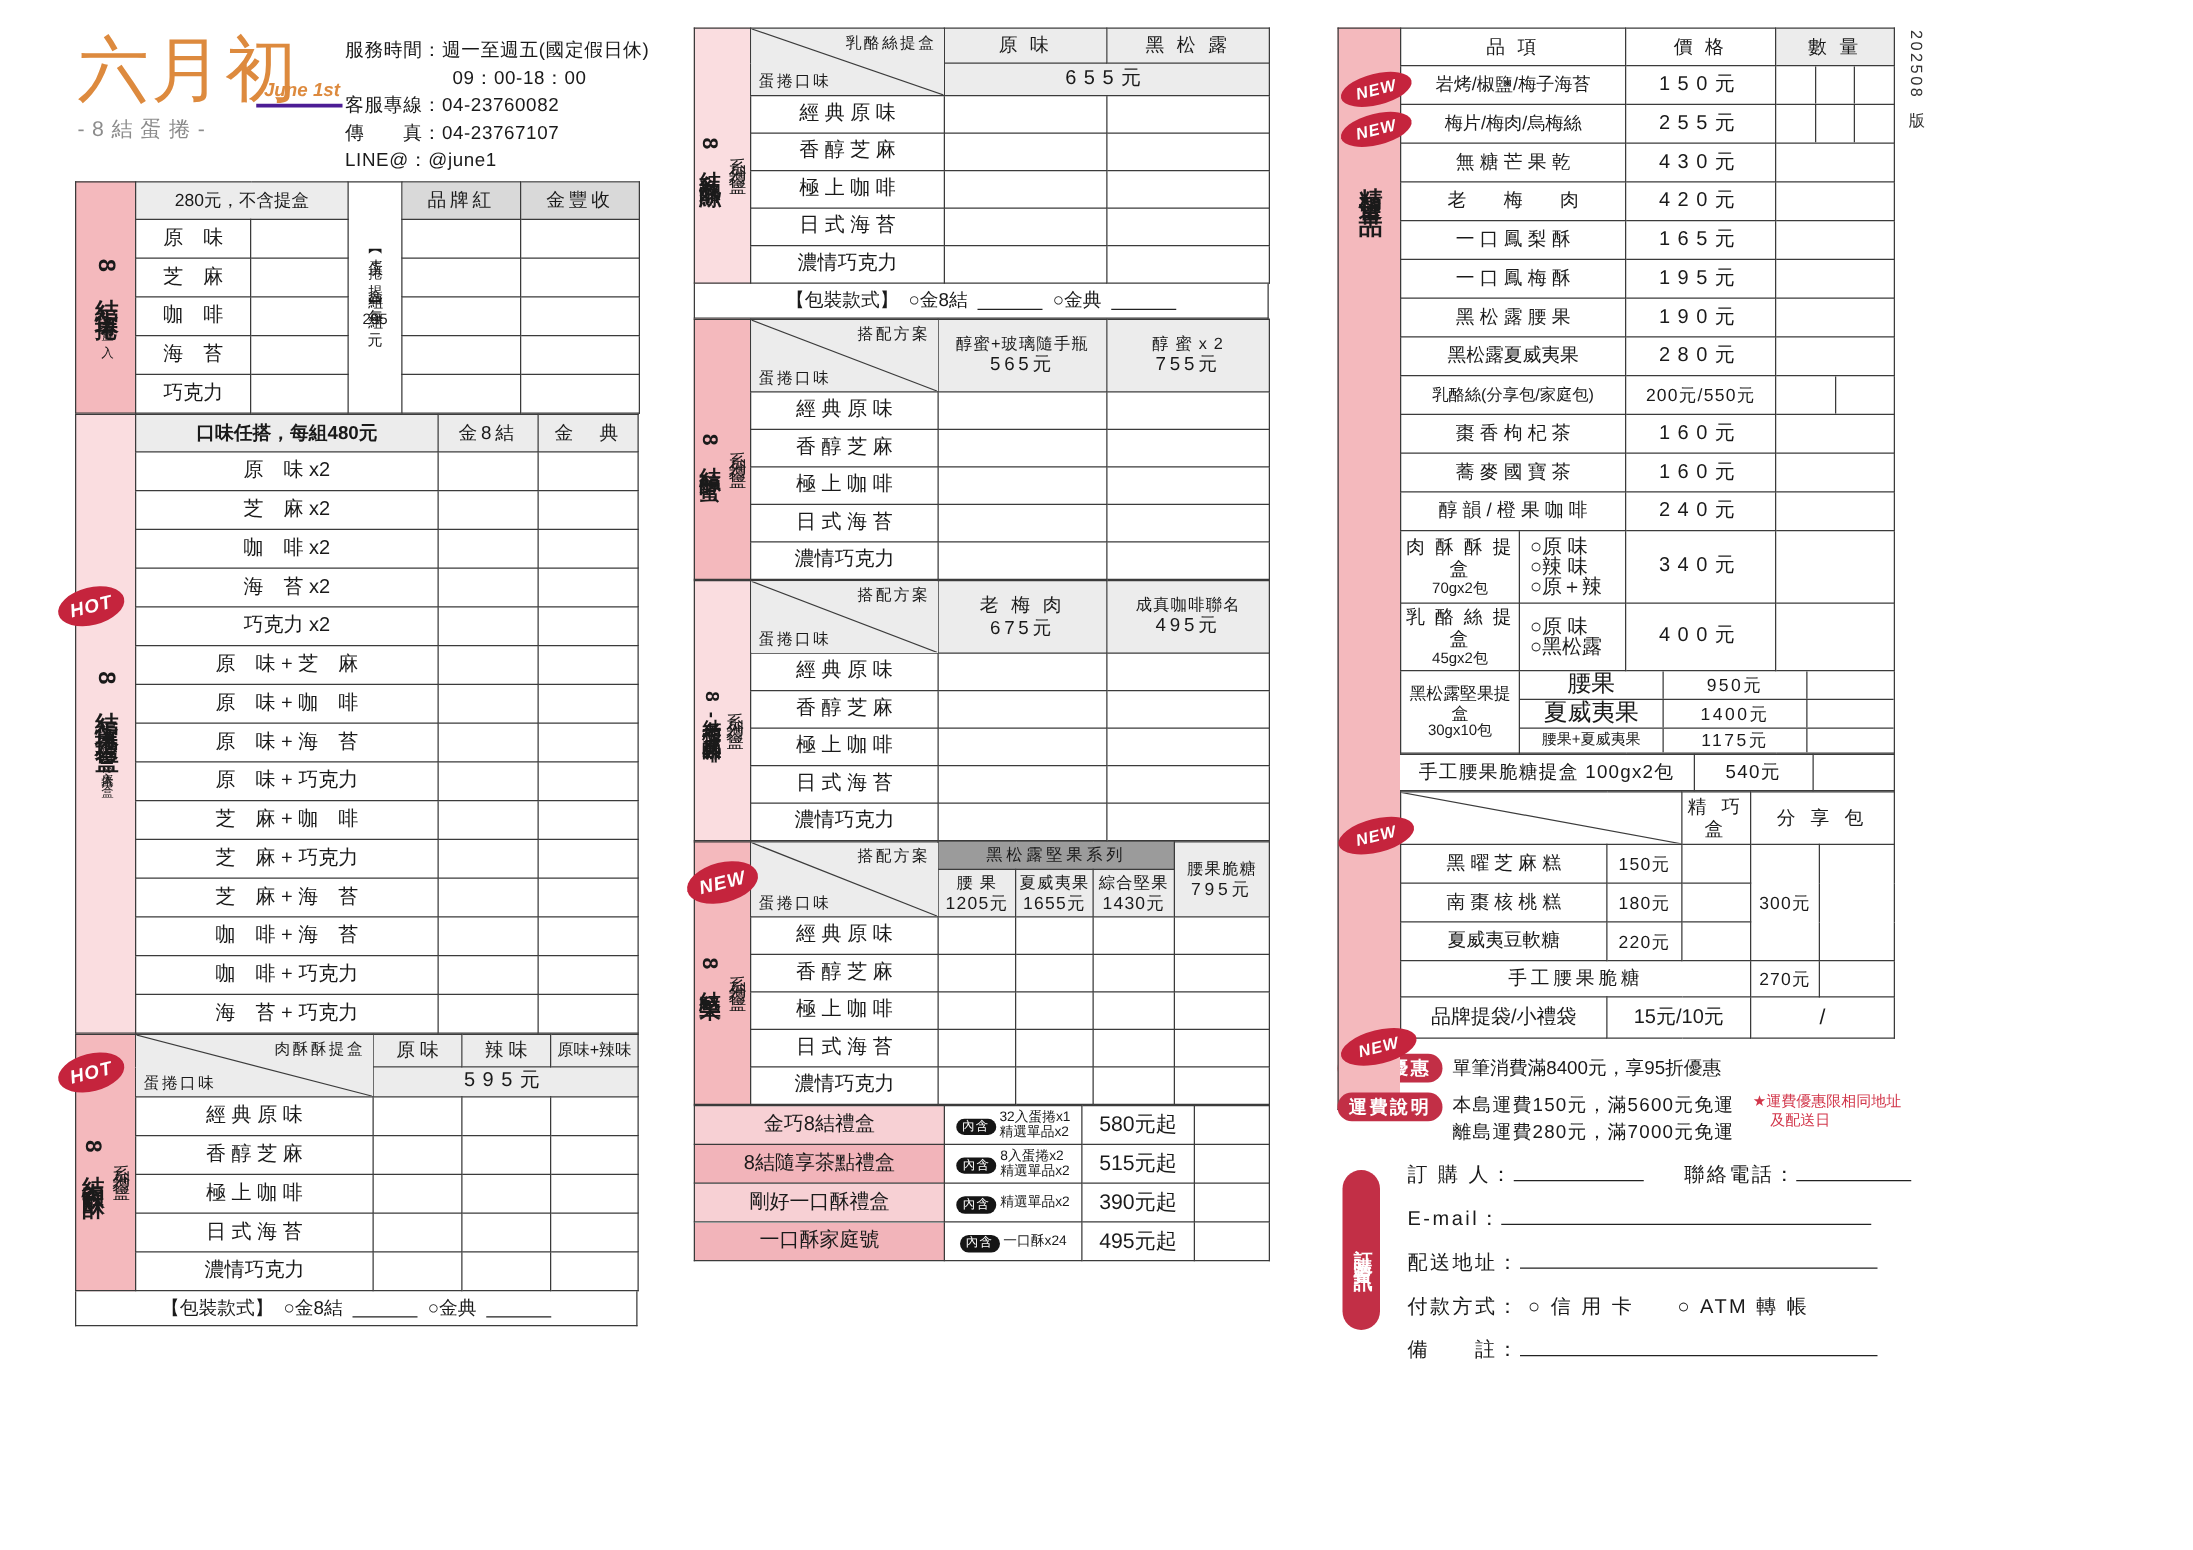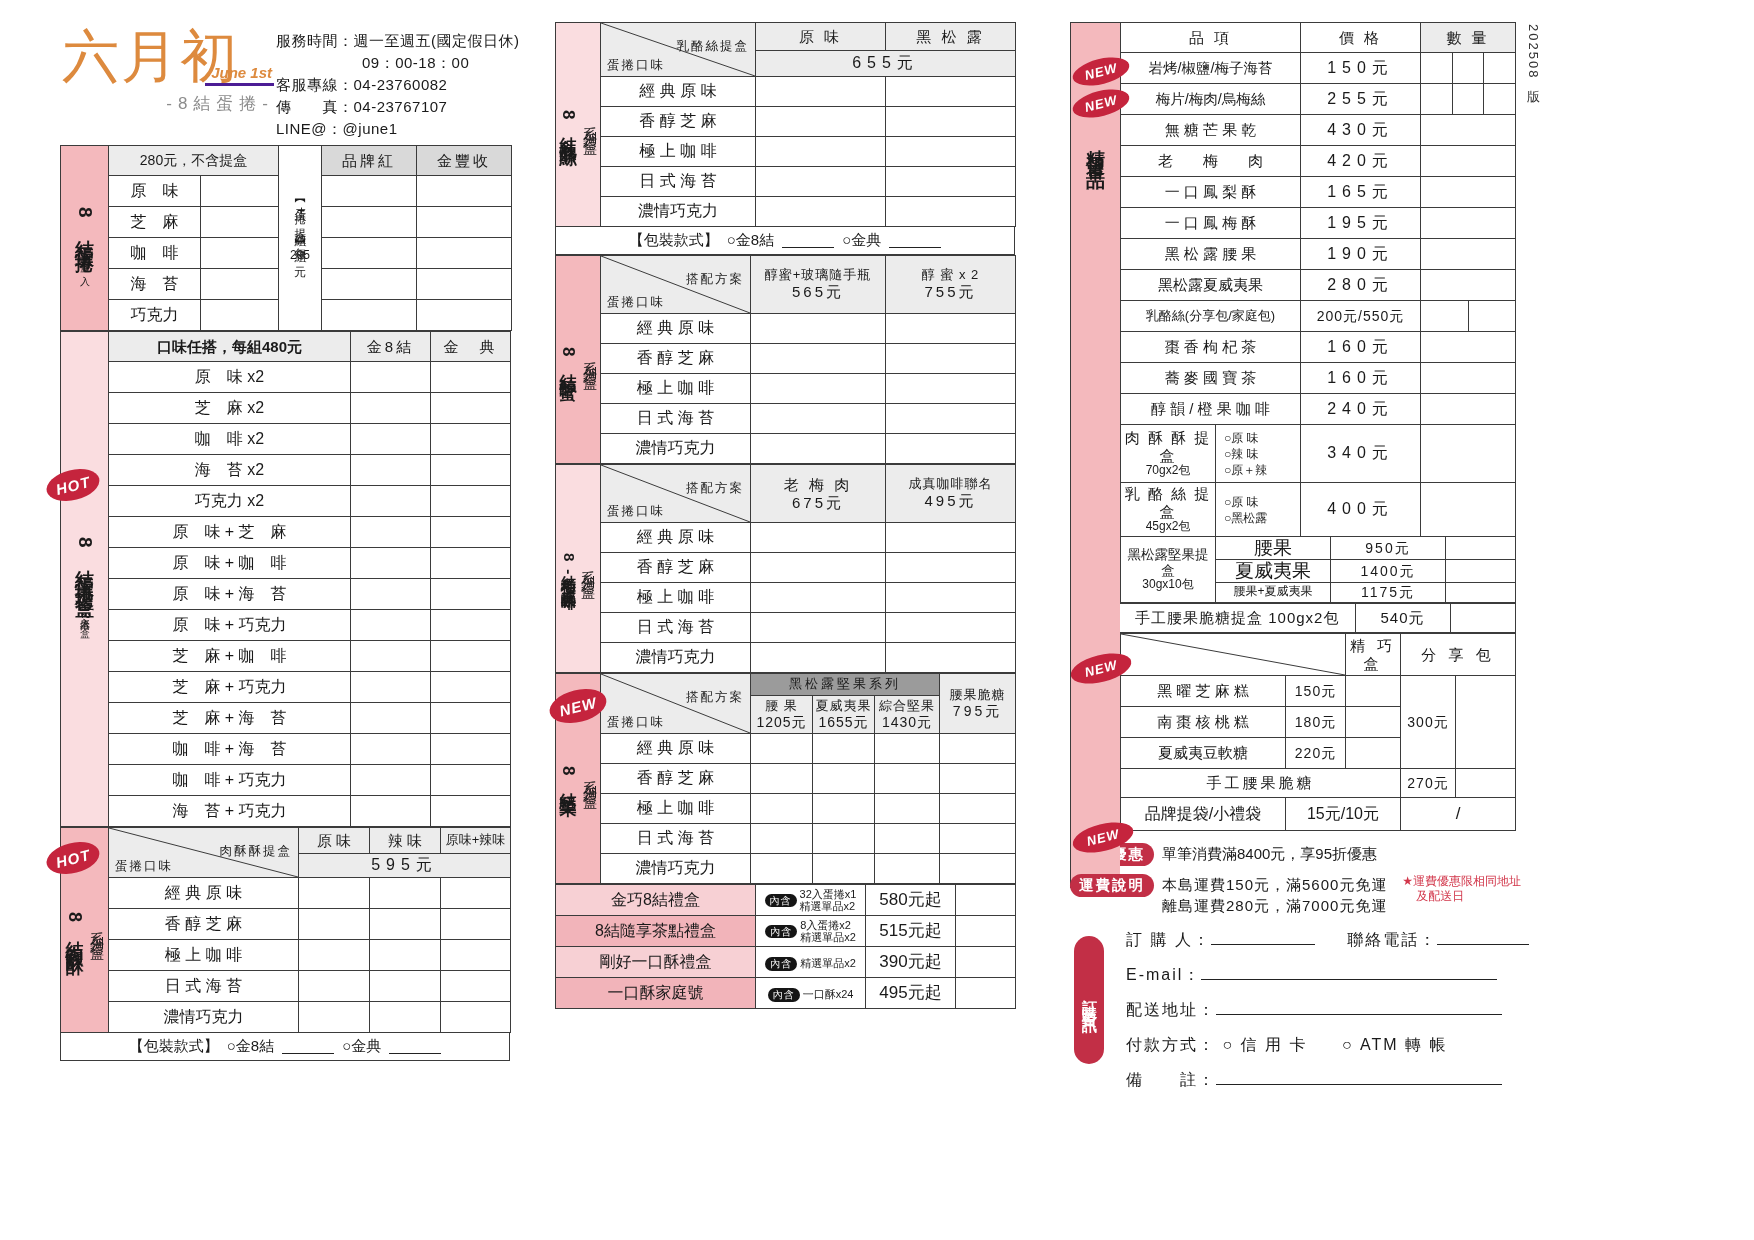--- a/index.html
+++ b/index.html
@@ -20,21 +20,21 @@
 .v{writing-mode:vertical-rl;letter-spacing:4px}
 .ttl{font-size:19px;font-weight:bold;letter-spacing:7px}
 .sub{font-size:14px;letter-spacing:5px}
 .tiny{font-size:10px;letter-spacing:1px}
 .stub2{flex-direction:row;gap:2px}
 .lbl{font-size:16px}
 .sp{letter-spacing:6px;font-size:16px}
 .sps{letter-spacing:1px;font-size:14px}
 .diag{position:relative}
 .diag svg{position:absolute;left:0;top:0;width:100%;height:100%;display:block}
-.dt{position:absolute;top:16px;right:6px;font-size:12.5px;letter-spacing:2px}
+.dt{position:absolute;top:4px;right:6px;font-size:12.5px;letter-spacing:2px}
 .db{position:absolute;bottom:4px;left:6px;font-size:12.5px;letter-spacing:2px}
 .combo{flex:0 0 42px;border-top:1px solid #3b3b3b;border-bottom:1px solid #3b3b3b;display:flex;
   flex-direction:column;align-items:center;justify-content:center;gap:2px;font-size:12px}
 .pkg{height:28px;border:1px solid #3b3b3b;border-top:none;display:flex;align-items:center;
   justify-content:center;gap:8px;font-size:15px}
 .bl{display:inline-block;border-bottom:1.5px solid #222;height:15px}
 .cn{font-size:13px;letter-spacing:1px}.cp{font-size:15px;letter-spacing:3px}
 .oval{position:absolute;background:#c5243d;color:#fff;font-weight:bold;font-style:italic;
   border-radius:50%;display:flex;align-items:center;justify-content:center;
   transform:rotate(-14deg);z-index:5;font-size:15px;letter-spacing:1px}
@@ -52,38 +52,38 @@
 .qq{display:flex;height:100%;align-items:stretch}
 .qq i{flex:1;border-left:1px solid #3b3b3b}
 .qq i:first-child{border-left:none}
 .ngrid{display:flex;flex-direction:column;height:100%}
 .nrow{flex:1;display:flex;align-items:center;border-top:1px solid #3b3b3b}
 .nrow:first-child{border-top:none}
 .nv{width:115px;font-size:19px;align-self:stretch;display:flex;align-items:center;justify-content:center;border-right:1px solid #3b3b3b}
 .np{width:115px;font-size:14px;letter-spacing:2px;align-self:stretch;display:flex;align-items:center;justify-content:center;border-right:1px solid #3b3b3b}
 .nq{flex:1;align-self:stretch}
 .bn{font-size:15px;letter-spacing:2px}.bs{font-size:12px}
-.opts{font-size:12px}
+.opts{font-size:16px}
 .opts span{display:block;text-align:left;padding-left:8px;line-height:16px}
 .rpill{display:inline-flex;align-items:center;background:#c22f46;color:#fff;border-radius:13px;
   padding:2px 9px;font-size:14.5px;letter-spacing:2px;font-weight:bold}
 .promo-row{margin-top:12px;display:flex;align-items:center;gap:8px;font-size:15px}
 .ship-row{position:relative;margin-top:8px;display:flex;align-items:flex-start;gap:8px;font-size:15px}
 .shlines{display:flex;flex-direction:column;line-height:21px;letter-spacing:1px}
 .shnote{position:absolute;right:-6px;top:0;color:#d2364a;font-size:12px;line-height:15px;text-align:left}
 .form{position:relative;margin-top:14px;padding-left:56px;font-size:16px}
 .fpill{position:absolute;left:4px;top:6px;width:30px;height:128px;background:#c22f46;color:#fff;
   border-radius:15px;display:flex;align-items:center;justify-content:center;writing-mode:vertical-rl;
   letter-spacing:6px;font-size:15px;font-weight:bold}
 .fline{margin-top:14px;letter-spacing:2px;white-space:nowrap}
 .logo{position:absolute;left:62px;top:26px;width:212px}
 .logo-cn{color:#dd8a3e;font-size:57px;letter-spacing:2px;font-weight:normal;line-height:60px}
 .logo-en{position:absolute;right:0;top:38px;color:#dd8a3e;font-size:15px;font-weight:bold;
   font-style:italic;border-bottom:3px solid #4c1d95;padding:0 2px 2px 6px}
-.logo-tag{margin-top:6px;text-align:right;color:#8c8c8c;font-size:17px;letter-spacing:6px}
+.logo-tag{margin-top:6px;text-align:left;color:#8c8c8c;font-size:17px;letter-spacing:6px}
 .svc{position:absolute;left:276px;top:30px;font-size:15px;line-height:22px;letter-spacing:.5px}
 .svc .ind{padding-left:86px}
 .ver{position:absolute;left:1524px;top:24px;writing-mode:vertical-rl;font-size:13px;letter-spacing:2px;color:#333}
 .hdr{font-size:15px;letter-spacing:3px}
 .plain{background:#fff;font-size:15px;letter-spacing:4px}
 .q{background:#fff}
 .tsets tr:nth-child(odd) .setname{background:#f7d0d4}
 .tsets tr:nth-child(even) .setname{background:#f2b4ba}
 .setname{font-size:16px}
 </style>

